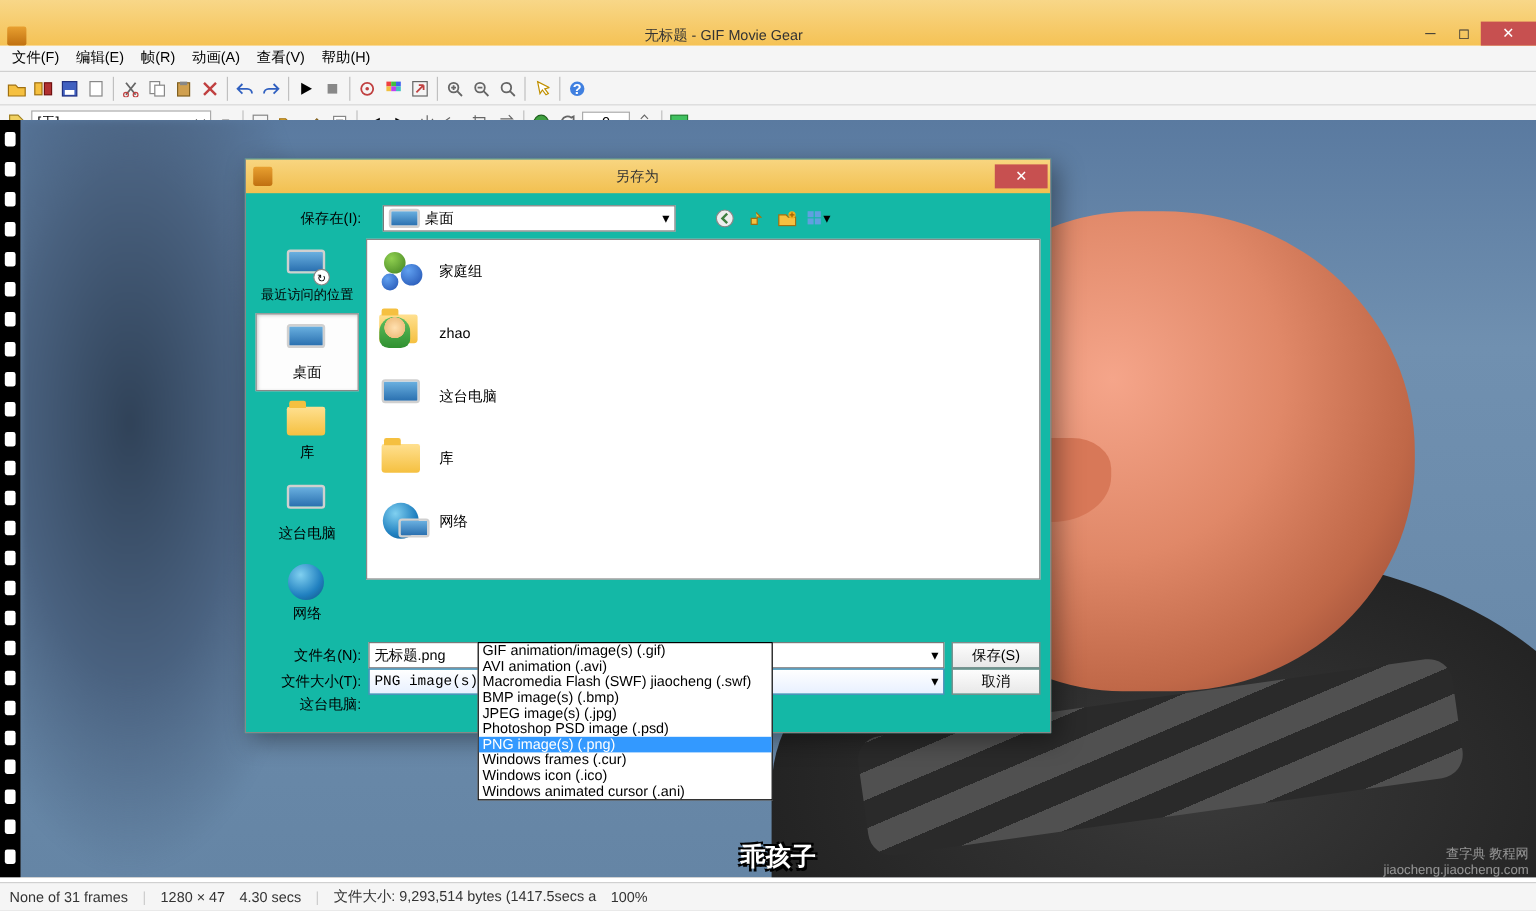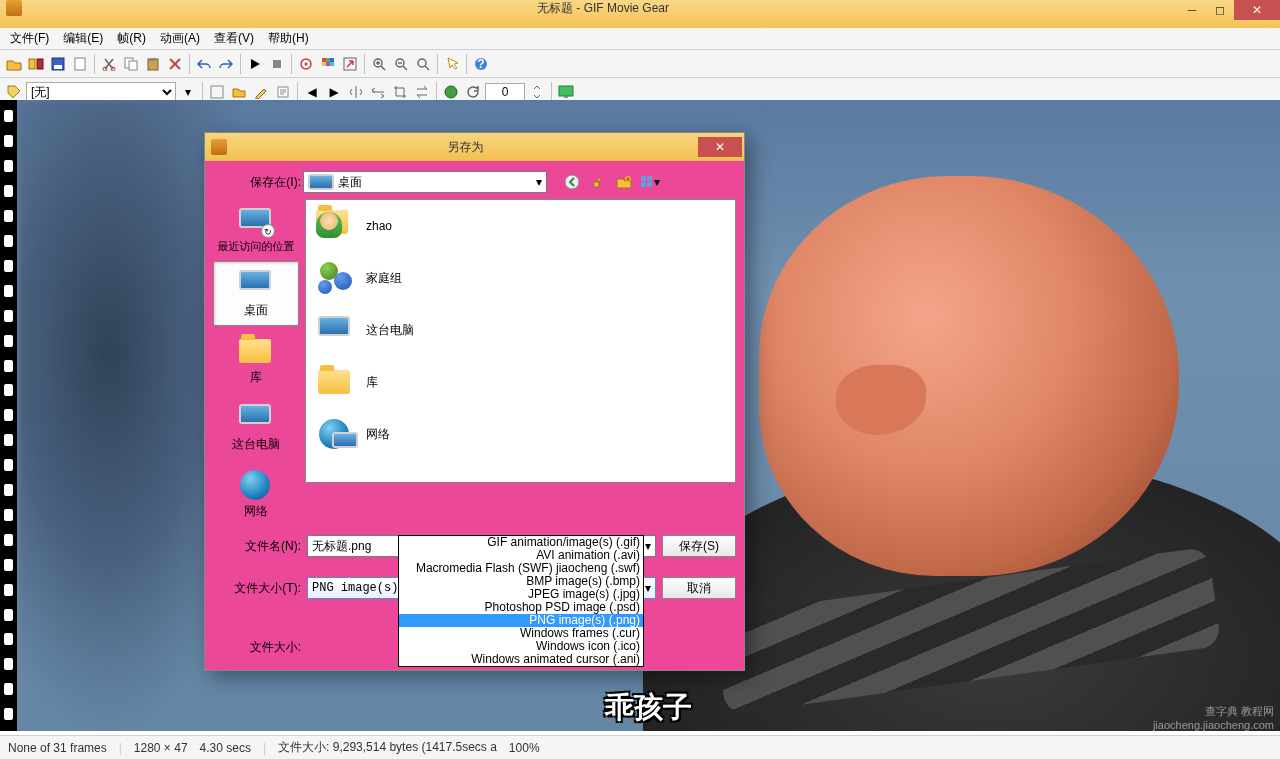--- a/index.html
+++ b/index.html
@@ -1,19 +1,19 @@
 <!DOCTYPE html>
 <html><head>
 <meta charset="utf-8">
 <style>
 * { margin: 0; padding: 0; box-sizing: border-box; font-family: "Microsoft YaHei", "SimSun", Tahoma, sans-serif; font-size: 12px; }
 body { background: #fff; overflow: hidden; width: 1280px; height: 759px; position: relative; }
 
 
-.titlebar { height: 28px; background: linear-gradient(#f8d788, #f5c255); display: flex; align-items: flex-start; position: relative; }
+.titlebar { height: 38px; background: linear-gradient(#f8d788, #f5c255); display: flex; align-items: flex-end; position: relative; }
 .titlebar .app-icon { width: 16px; height: 16px; margin: 0 6px; background: linear-gradient(#e8a030,#c07010); border-radius: 2px; }
 .titlebar .title { flex: 1; text-align: center; color: #333; }
 .win-controls { display: flex; }
 .win-btn { width: 28px; height: 20px; display: flex; align-items: center; justify-content: center; color: #333; font-family: Arial; }
 .win-btn.close { background: #c75050; color: #fff; width: 46px; }
 
 
 .menubar { height: 22px; background: #f5f5f5; border-bottom: 1px solid #d0d0d0; display: flex; align-items: center; padding: 0 4px; gap: 2px; }
 .menubar span { padding: 2px 6px; cursor: default; }
 
@@ -28,36 +28,36 @@
 .canvas-area { position: absolute; top: 100px; left: 0; right: 0; bottom: 28px; background: #333; display: flex; }
 .film-strip { width: 17px; background: #000; display: flex; flex-direction: column; justify-content: space-around; padding: 4px 0; }
 .film-strip .hole { width: 9px; height: 12px; background: #fff; border-radius: 2px; margin: 0 auto; }
 .video-frame { flex: 1; position: relative; overflow: hidden; }
 .gru-bg { width: 100%; height: 100%; position: relative; background: linear-gradient(180deg, #5a7aa0 0%, #7090b0 30%, #6585a5 100%); }
 .gru-head { position: absolute; right: 8%; top: 12%; width: 420px; height: 400px; background: radial-gradient(ellipse at 40% 35%, #f5a58a 0%, #e08868 40%, #c06848 70%, #803828 100%); border-radius: 45% 50% 48% 42%; }
 .gru-nose { position: absolute; right: 28%; top: 42%; width: 90px; height: 70px; background: #d87858; border-radius: 50% 40% 60% 50%; }
 .gru-body { position: absolute; right: -5%; bottom: -20%; width: 700px; height: 400px; background: radial-gradient(ellipse, #3a3a3a 0%, #1a1a1a 100%); border-radius: 50% 50% 0 0; }
 .scarf { position: absolute; right: 5%; bottom: 8%; width: 500px; height: 100px; background: repeating-linear-gradient(-15deg, #505050 0, #505050 22px, #2a2a2a 22px, #2a2a2a 44px); transform: rotate(-8deg); border-radius: 20px; }
 .blur-left { position: absolute; left: 0; top: 0; width: 260px; height: 100%; background: radial-gradient(ellipse at 35% 40%, #304258 0%, #4a6280 40%, transparent 70%); filter: blur(3px); }
-.subtitle { position: absolute; bottom: 3px; left: 50%; transform: translateX(-50%); color: #fff; font-size: 29px; font-weight: bold; text-shadow: 2px 2px 0 #000, -2px -2px 0 #000, 2px -2px 0 #000, -2px 2px 0 #000; font-family: SimHei; }
+.subtitle { position: absolute; bottom: 3px; left: 50%; transform: translateX(-50%); color: #fff; font-size: 21px; font-weight: bold; text-shadow: 2px 2px 0 #000, -2px -2px 0 #000, 2px -2px 0 #000, -2px 2px 0 #000; font-family: SimHei; }
 
 
 .statusbar { position: absolute; bottom: 0; left: 0; right: 0; height: 24px; background: #f5f5f5; border-top: 1px solid #d0d0d0; display: flex; align-items: center; padding: 0 8px; gap: 12px; font-size: 12px; color: #333; }
 .statusbar .sep { color: #ccc; }
 .watermark { position: absolute; right: 6px; bottom: 28px; color: rgba(255,255,255,0.5); font-size: 11px; }
 
 
-.dialog { position: absolute; left: 204px; top: 132px; width: 541px; background: #ec4899; border: 1px solid #888; box-shadow: 6px 6px 20px rgba(0,0,0,0.4); }
+.dialog { position: absolute; left: 204px; top: 132px; width: 672px; background: #14b8a6; border: 1px solid #888; box-shadow: 6px 6px 20px rgba(0,0,0,0.4); }
 .dlg-title { height: 28px; background: linear-gradient(#f8d580, #f2c050); display: flex; align-items: center; }
 .dlg-title .icon { width: 16px; height: 16px; margin: 0 6px; background: linear-gradient(#e8a030,#c07010); border-radius: 2px; }
 .dlg-title .txt { flex: 1; text-align: center; color: #333; }
 .dlg-title .close { width: 44px; height: 20px; background: #c75050; color: #fff; display: flex; align-items: center; justify-content: center; margin-right: 2px; }
 
 .dlg-body { padding: 10px 8px 14px 8px; }
-.loc-row { display: flex; align-items: center; gap: 2px; margin-bottom: 6px; }
+.loc-row { display: flex; align-items: center; gap: 18px; margin-bottom: 6px; }
 .loc-row label { width: 88px; text-align: right; }
 .loc-select { flex: 1; max-width: 244px; height: 22px; border: 1px solid #7a7a7a; background: #fff; display: flex; align-items: center; padding: 0 4px; gap: 4px; }
 .loc-select .drop { margin-left: auto; }
 .nav-icons { display: flex; gap: 4px; margin-left: 12px; }
 .nav-icons .ic { width: 22px; height: 22px; display: flex; align-items: center; justify-content: center; border: 1px solid transparent; }
 
 .main-row { display: flex; gap: 6px; }
 .places { width: 86px; display: flex; flex-direction: column; gap: 2px; }
 .place { display: flex; flex-direction: column; align-items: center; padding: 6px 2px; border: 1px solid transparent; text-align: center; }
 .place.selected { border: 1px solid #888; background: #fdfdfd; box-shadow: inset 1px 1px 3px rgba(0,0,0,0.2); }
@@ -71,29 +71,29 @@
 .file-list { flex: 1; background: #fff; border: 1px solid #888; height: 284px; overflow-y: auto; position: relative; }
 .file-item { display: flex; align-items: center; gap: 10px; padding: 6px 8px; }
 .file-icon { width: 42px; height: 40px; position: relative; flex-shrink: 0; }
 .homeballs { position: relative; width: 42px; height: 40px; }
 .ball { position: absolute; border-radius: 50%; }
 .b1 { width: 18px; height: 18px; background: radial-gradient(circle at 35% 30%, #90d050,#408020); left: 6px; top: 4px;}
 .b2 { width: 18px; height: 18px; background: radial-gradient(circle at 35% 30%, #60a0f0,#2050b0); left: 20px; top: 14px;}
 .b3 { width: 14px; height: 14px; background: radial-gradient(circle at 35% 30%, #60a0f0,#2050b0); left: 4px; top: 22px;}
 .avatar { width: 36px; height: 36px; background: radial-gradient(circle at 50% 35%, #ffe0b0 0%, #f0c080 40%, transparent 42%), linear-gradient(#60c060,#309030); border-radius: 50% 50% 8px 8px; }
 
-.bottom-grid { display: grid; grid-template-columns: 88px 1fr 74px; gap: 20px 6px; margin-top: 8px; align-items: center; }
+.bottom-grid { display: grid; grid-template-columns: 88px 1fr 74px; gap: 0 6px; margin-top: 8px; align-items: center; }
 .bottom-grid label { text-align: right; }
 .combo { height: 22px; border: 1px solid #7a7a7a; background: #fff; display: flex; align-items: center; padding: 0 4px; justify-content: space-between; }
 .combo.hl { background: linear-gradient(#fff,#e8f0ff); border-color: #5a8ac0; }
 .dlg-btn { height: 22px; border: 1px solid #888; background: linear-gradient(#fdfdfd,#e8e8e8); display: flex; align-items: center; justify-content: center; }
 
 
 .dropdown { position: absolute; left: 398px; top: 535px; width: 246px; background: #fff; border: 1px solid #000; z-index: 100; font-family: "Courier New", monospace; font-size: 12px; }
-.dropdown .opt { padding: 0 3px; line-height: 13px; white-space: nowrap; text-align: right; }
+.dropdown .opt { padding: 0 3px; line-height: 13px; white-space: nowrap; }
 .dropdown .opt.sel { background: #3399ff; color: #fff; }
 
 svg { display: block; }
 </style>
 </head>
 <body>
 
 <div class="titlebar">
   <div class="app-icon"></div>
   <div class="title">无标题 - GIF Movie Gear</div>
@@ -446,37 +446,37 @@
           <div class="place-icon">
               <div class="globe"></div>
             </div>
           <span>网络</span>
         </div>
       </div>
 
       <div class="file-list">
         <div class="file-item">
           <div class="file-icon">
-              <div class="folder"></div>
-              <div class="avatar" style="position:absolute;left:2px;top:6px;width:26px;height:26px"></div>
-            </div>
-          <span>zhao</span>
-        </div>
-        <div class="file-item">
-          <div class="file-icon">
               <div class="homeballs">
                 <div class="ball b1"></div>
                 <div class="ball b2"></div>
                 <div class="ball b3"></div>
               </div>
             </div>
           <span>家庭组</span>
         </div>
         <div class="file-item">
           <div class="file-icon">
+              <div class="folder"></div>
+              <div class="avatar" style="position:absolute;left:2px;top:6px;width:26px;height:26px"></div>
+            </div>
+          <span>zhao</span>
+        </div>
+        <div class="file-item">
+          <div class="file-icon">
               <div class="mon" style="left:4px;top:6px"></div>
             </div>
           <span>这台电脑</span>
         </div>
         <div class="file-item">
           <div class="file-icon">
               <div class="folder" style="left:4px;top:8px"></div>
             </div>
           <span>库</span>
         </div>
@@ -502,21 +502,21 @@
       <div class="combo hl">
           <span style="font-family:'Courier New',monospace">PNG image(s) (.png)</span>
           <span>▾</span>
         </div>
       <div class="dlg-btn">取消</div>
 
       <div></div>
         <div></div>
         <div></div>
 
-      <label>文件大小:</label>
+      <label>这台电脑:</label>
       <div></div>
         <div></div>
     </div>
   </div>
 </div>
 
 <div class="dropdown">
     <div class="opt">GIF animation/image(s) (.gif)</div>
     <div class="opt">AVI animation (.avi)</div>
     <div class="opt">Macromedia Flash (SWF) jiaocheng (.swf)</div>

